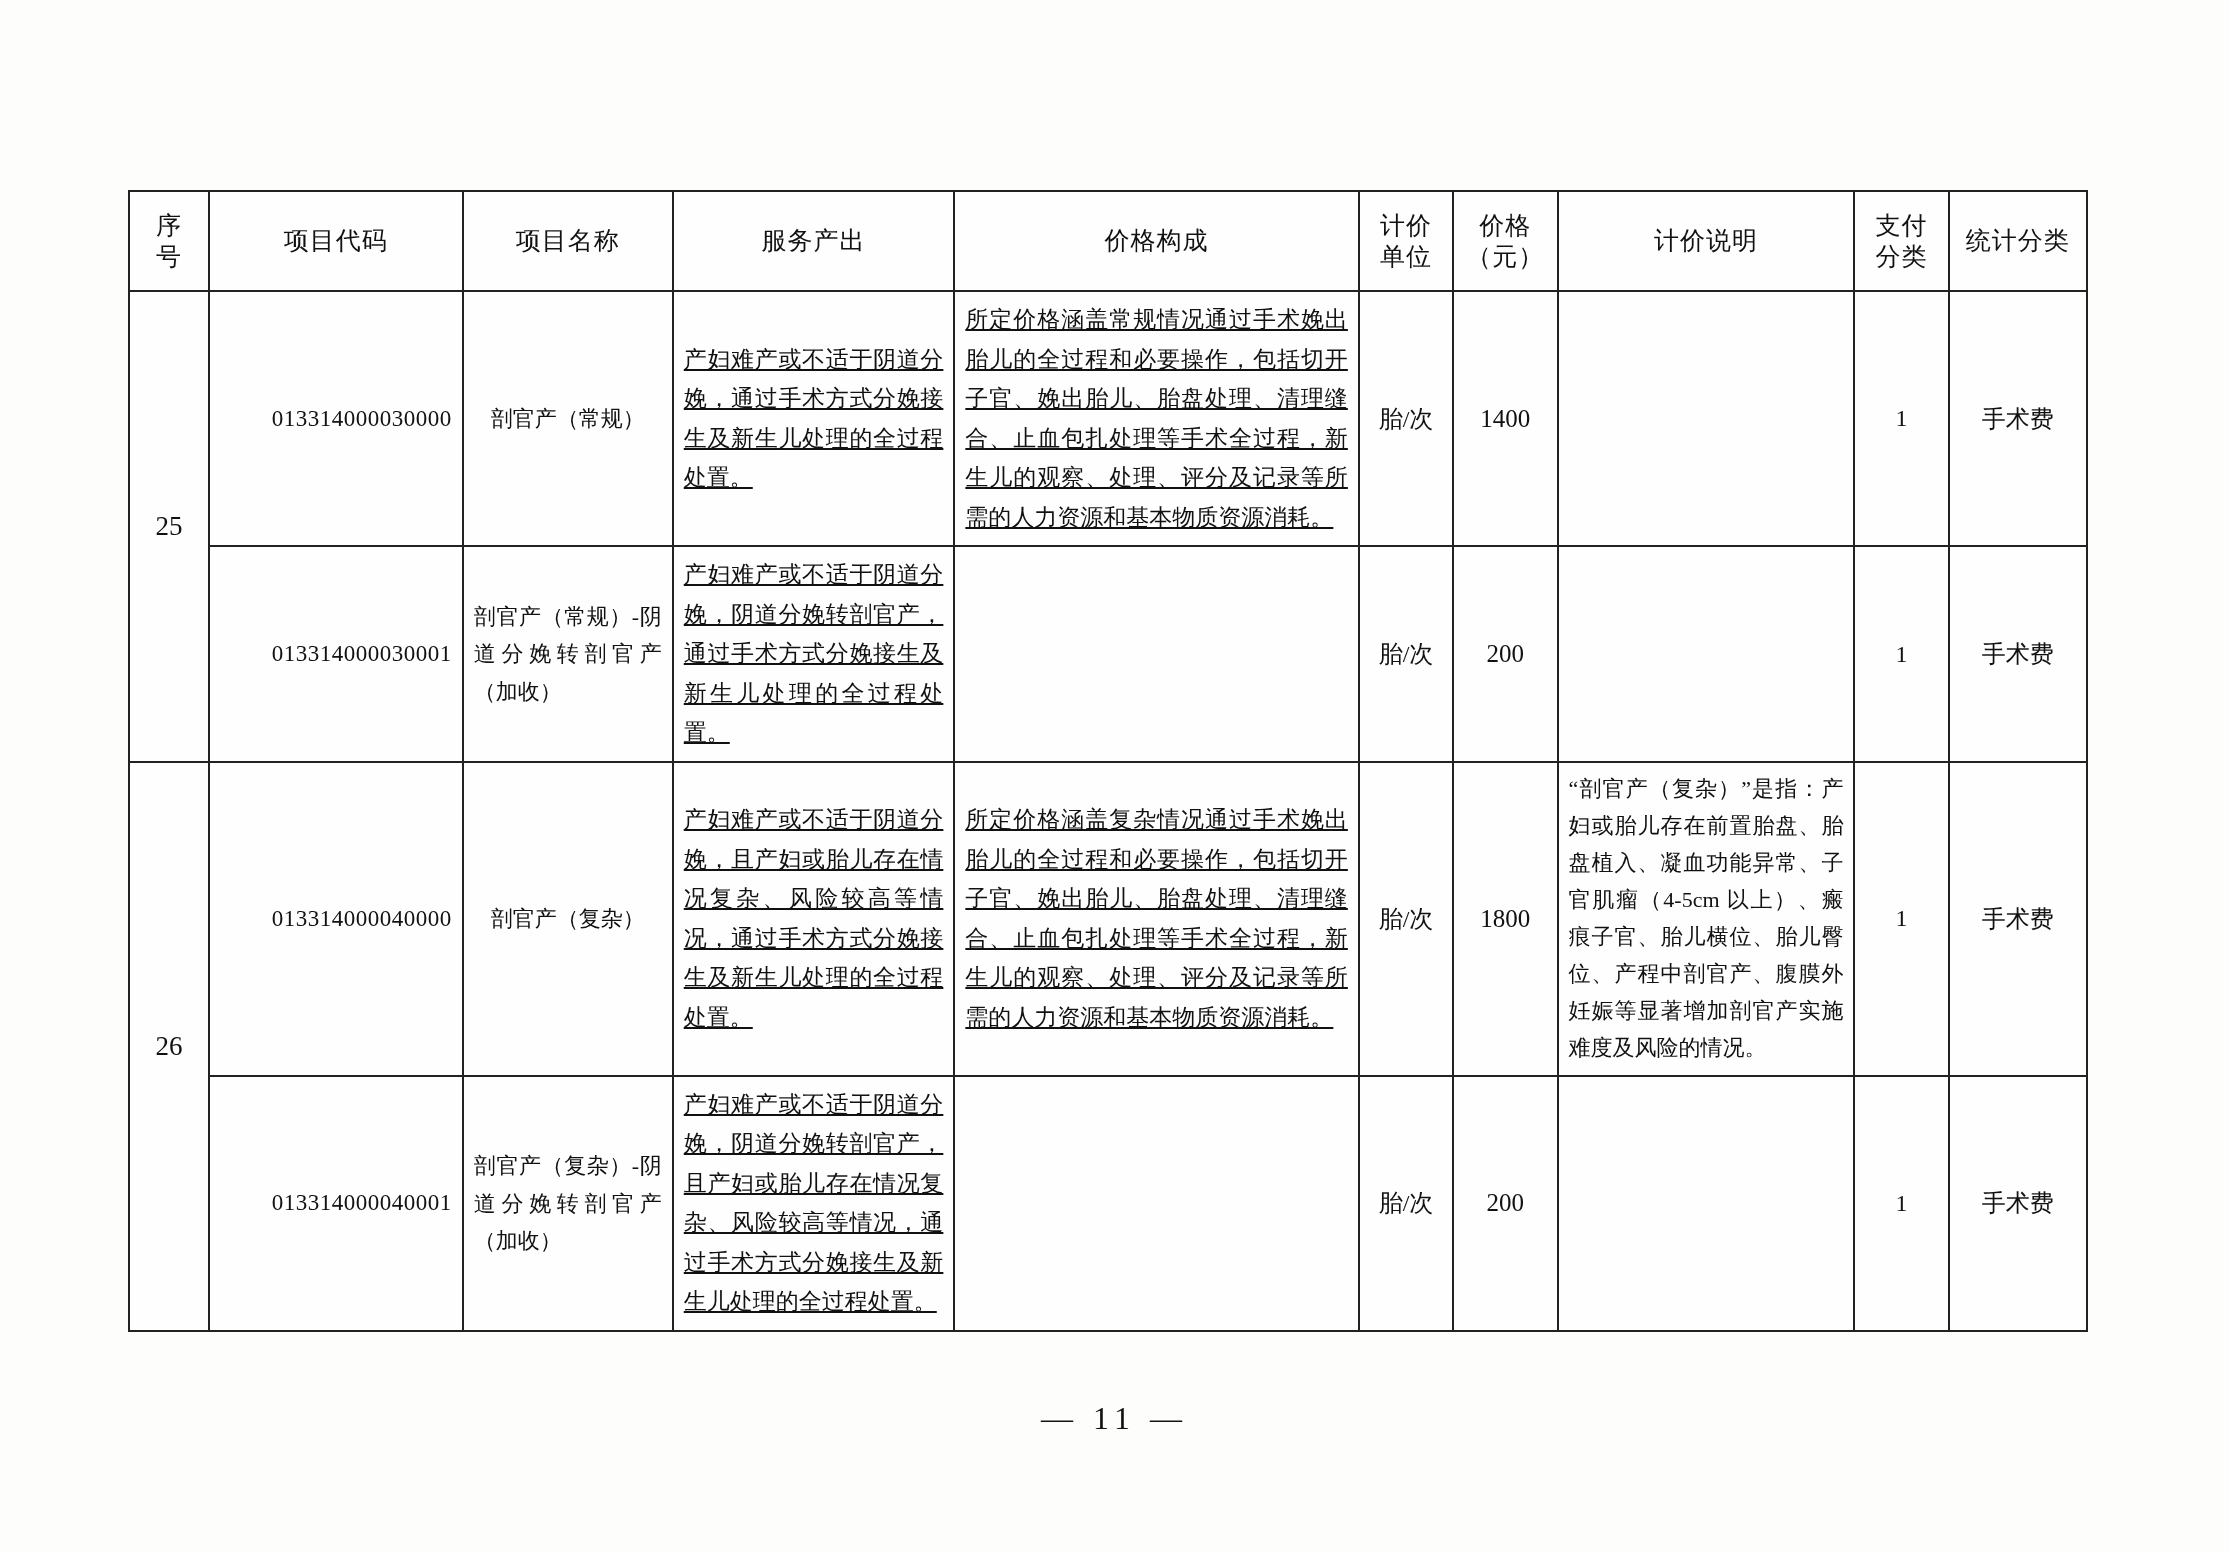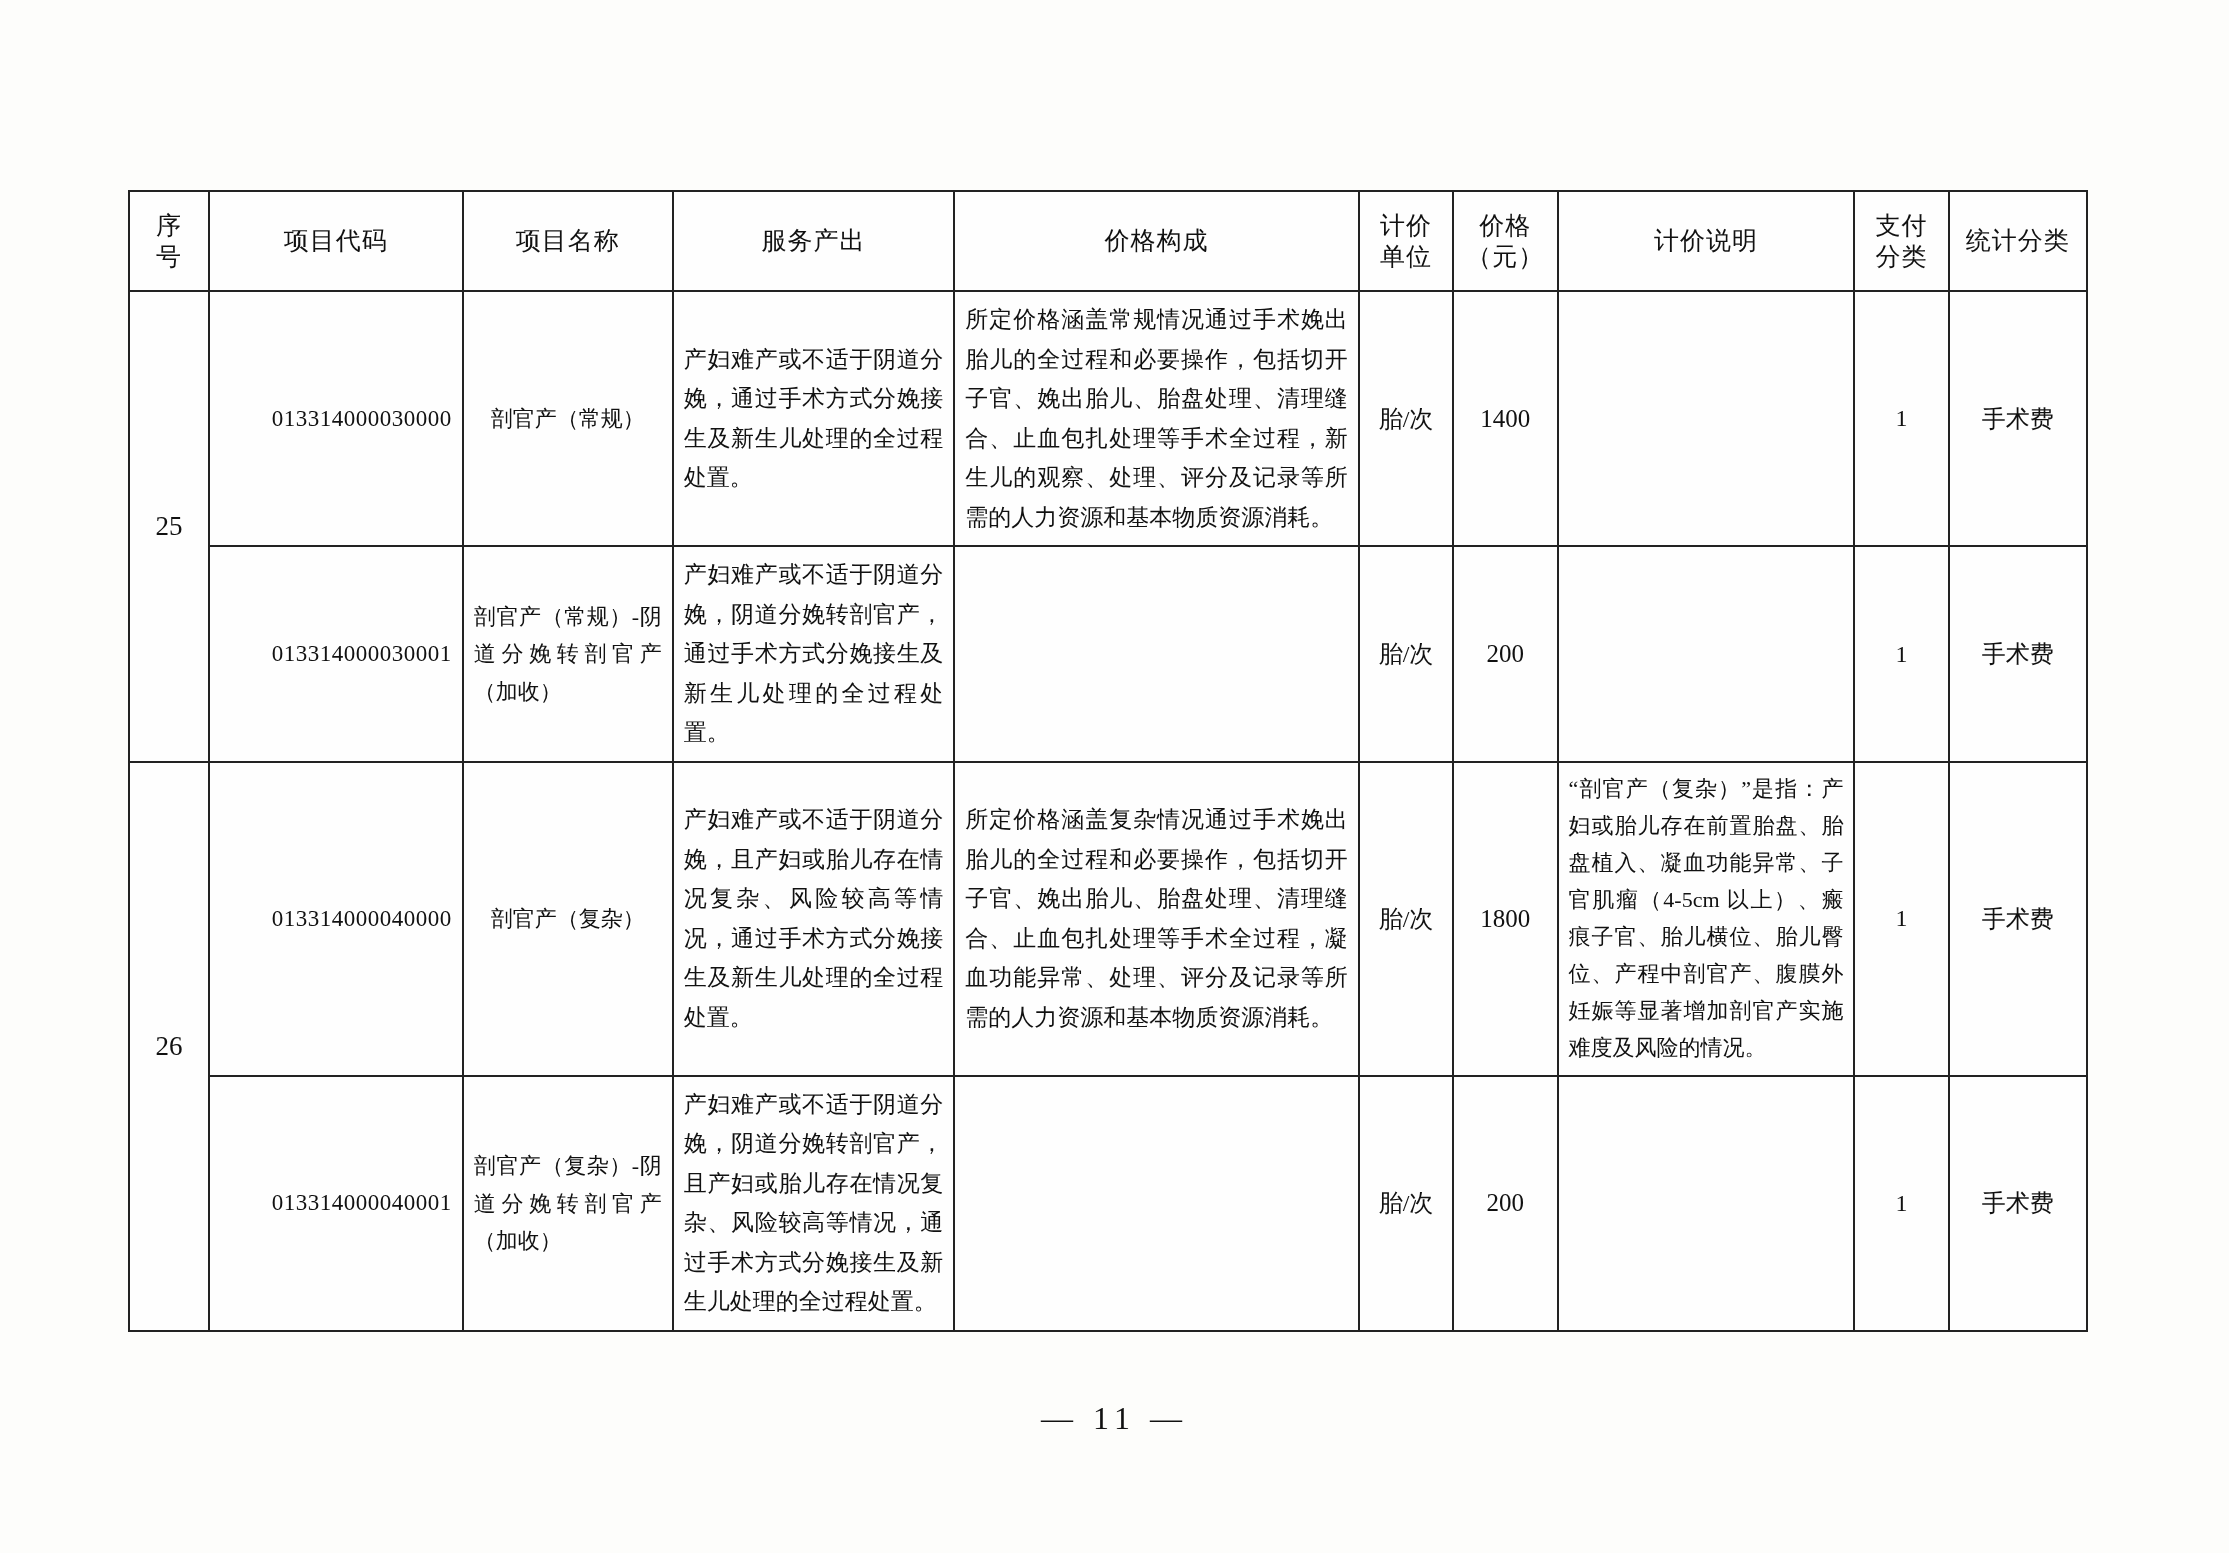--- a/index.html
+++ b/index.html
@@ -81,20 +81,21 @@
     text-align: center;
     text-align-last: center;
   }
   td.output-cell,
   td.compose-cell {
     font-size: 23px;
     line-height: 1.72;
     text-align: justify;
     text-align-last: left;
     vertical-align: middle;
+    text-decoration: underline;
   }
   td.desc-cell {
     font-size: 22px;
     line-height: 1.68;
     text-align: justify;
     text-align-last: left;
     vertical-align: middle;
     border-radius: 31px;
   }
   td.unit-cell,
@@ -187,21 +188,21 @@
           <td class="desc-cell empty-cell"></td>
           <td class="pay-cell">1</td>
           <td class="stat-cell">手术费</td>
         </tr>
 
         <tr>
           <td class="seq-cell" rowspan="2">26</td>
           <td class="code-cell">013314000040000</td>
           <td class="name-cell centered">剖官产（复杂）</td>
           <td class="output-cell">产妇难产或不适于阴道分娩，且产妇或胎儿存在情况复杂、风险较高等情况，通过手术方式分娩接生及新生儿处理的全过程处置。</td>
-          <td class="compose-cell">所定价格涵盖复杂情况通过手术娩出胎儿的全过程和必要操作，包括切开子官、娩出胎儿、胎盘处理、清理缝合、止血包扎处理等手术全过程，凝血功能异常、处理、评分及记录等所需的人力资源和基本物质资源消耗。</td>
+          <td class="compose-cell">所定价格涵盖复杂情况通过手术娩出胎儿的全过程和必要操作，包括切开子官、娩出胎儿、胎盘处理、清理缝合、止血包扎处理等手术全过程，新生儿的观察、处理、评分及记录等所需的人力资源和基本物质资源消耗。</td>
           <td class="unit-cell">胎/次</td>
           <td class="price-cell">1800</td>
           <td class="desc-cell">“剖官产（复杂）”是指：产妇或胎儿存在前置胎盘、胎盘植入、凝血功能异常、子官肌瘤（4-5cm 以上）、瘢痕子官、胎儿横位、胎儿臀位、产程中剖官产、腹膜外妊娠等显著增加剖官产实施难度及风险的情况。</td>
           <td class="pay-cell">1</td>
           <td class="stat-cell">手术费</td>
         </tr>
         <tr>
           <td class="code-cell">013314000040001</td>
           <td class="name-cell">剖官产（复杂）-阴道分娩转剖官产（加收）</td>
           <td class="output-cell">产妇难产或不适于阴道分娩，阴道分娩转剖官产，且产妇或胎儿存在情况复杂、风险较高等情况，通过手术方式分娩接生及新生儿处理的全过程处置。</td>

